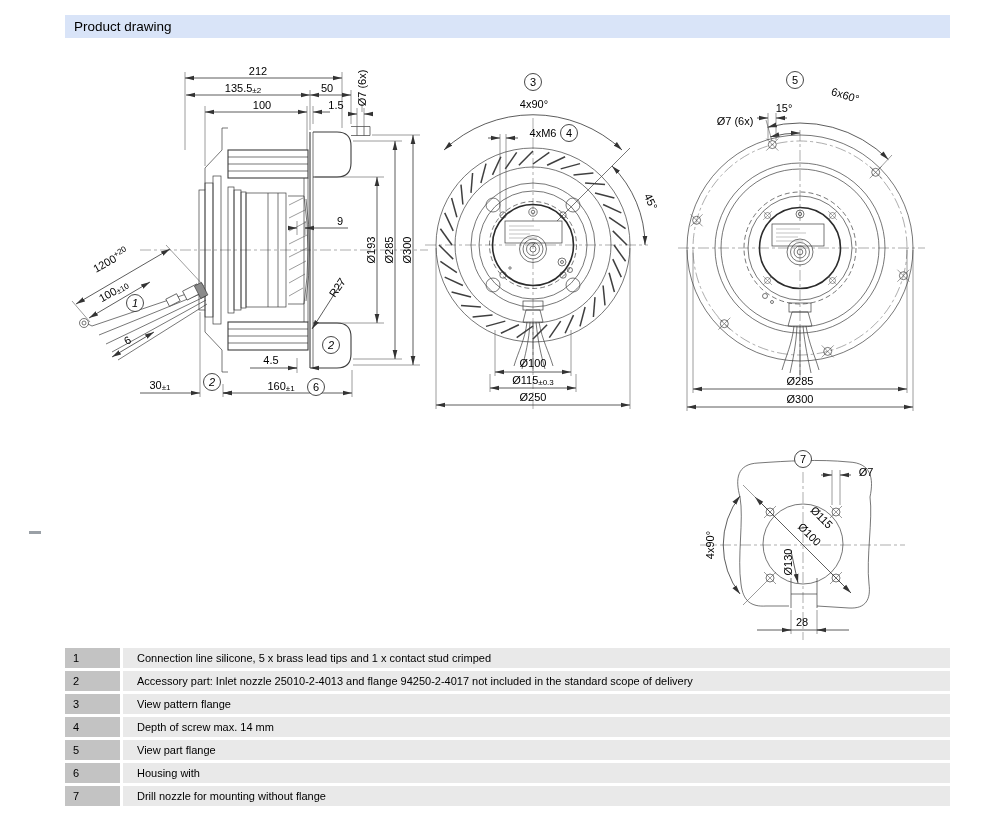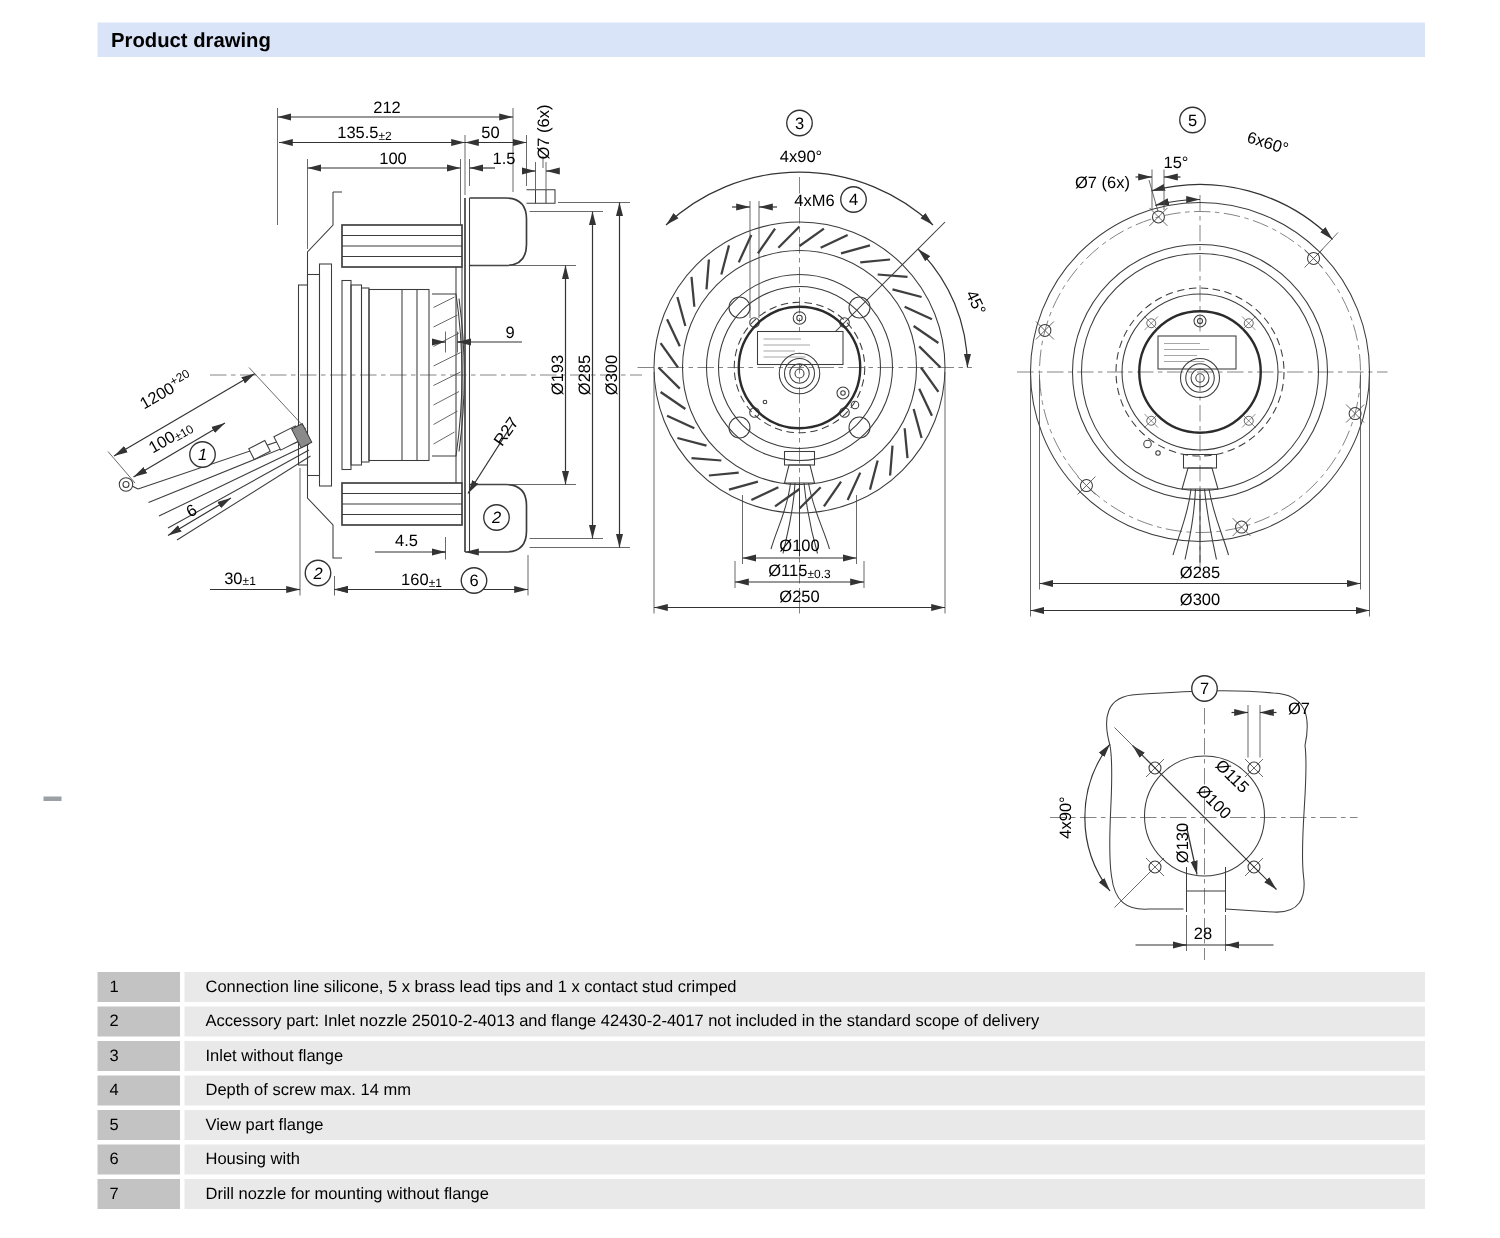--- a/index.html
+++ b/index.html
@@ -1,18 +1,18 @@
 <!DOCTYPE html>
 <html><head>
 <meta charset="utf-8">
 <style>
   html,body{margin:0;padding:0;background:#fff}
   body{width:1000px;height:825px;position:relative;font-family:"Liberation Sans",sans-serif}
   .header{position:absolute;left:65px;top:15px;width:885px;height:23px;background:#d9e4f8;display:flex;align-items:center}
-  .header span{font-weight:bold;font-size:13.5px;padding-left:9px;color:#000}
+  .header span{font-weight:normal;font-size:13.5px;padding-left:9px;color:#000}
   .dash-mark{position:absolute;left:29px;top:531px;width:12px;height:3px;background:#9aa0a6}
   svg.drawing{position:absolute;left:0;top:0}
   
   .thin{stroke:#3c3c3c;stroke-width:0.7;fill:none}
   .med{stroke:#3c3c3c;stroke-width:1.1;fill:none}
   .thick{stroke:#2b2b2b;stroke-width:1.6;fill:none}
   .ext{stroke:#4a4a4a;stroke-width:0.55;fill:none}
   .pln{stroke:#333;stroke-width:0.8;fill:none}
   .dim{stroke:#333;stroke-width:0.8;fill:none;marker-start:url(#arr);marker-end:url(#arr)}
   .dime{stroke:#333;stroke-width:0.8;fill:none;marker-end:url(#arr)}
@@ -475,25 +475,25 @@
   </g>
 </svg>
 
 <div class="legend">
   <div class="lrow">
       <div class="lnum">1</div>
       <div class="ltext">Connection line silicone, 5 x brass lead tips and 1 x contact stud crimped</div>
     </div>
   <div class="lrow">
       <div class="lnum">2</div>
-      <div class="ltext">Accessory part: Inlet nozzle 25010-2-4013 and flange 42430-2-4017 not included in the standard scope of delivery</div>
+      <div class="ltext">Accessory part: Inlet nozzle 25010-2-4013 and flange 94250-2-4017 not included in the standard scope of delivery</div>
     </div>
   <div class="lrow">
       <div class="lnum">3</div>
-      <div class="ltext">Inlet without flange</div>
+      <div class="ltext">View pattern flange</div>
     </div>
   <div class="lrow">
       <div class="lnum">4</div>
       <div class="ltext">Depth of screw max. 14 mm</div>
     </div>
   <div class="lrow">
       <div class="lnum">5</div>
       <div class="ltext">View part flange</div>
     </div>
   <div class="lrow">

